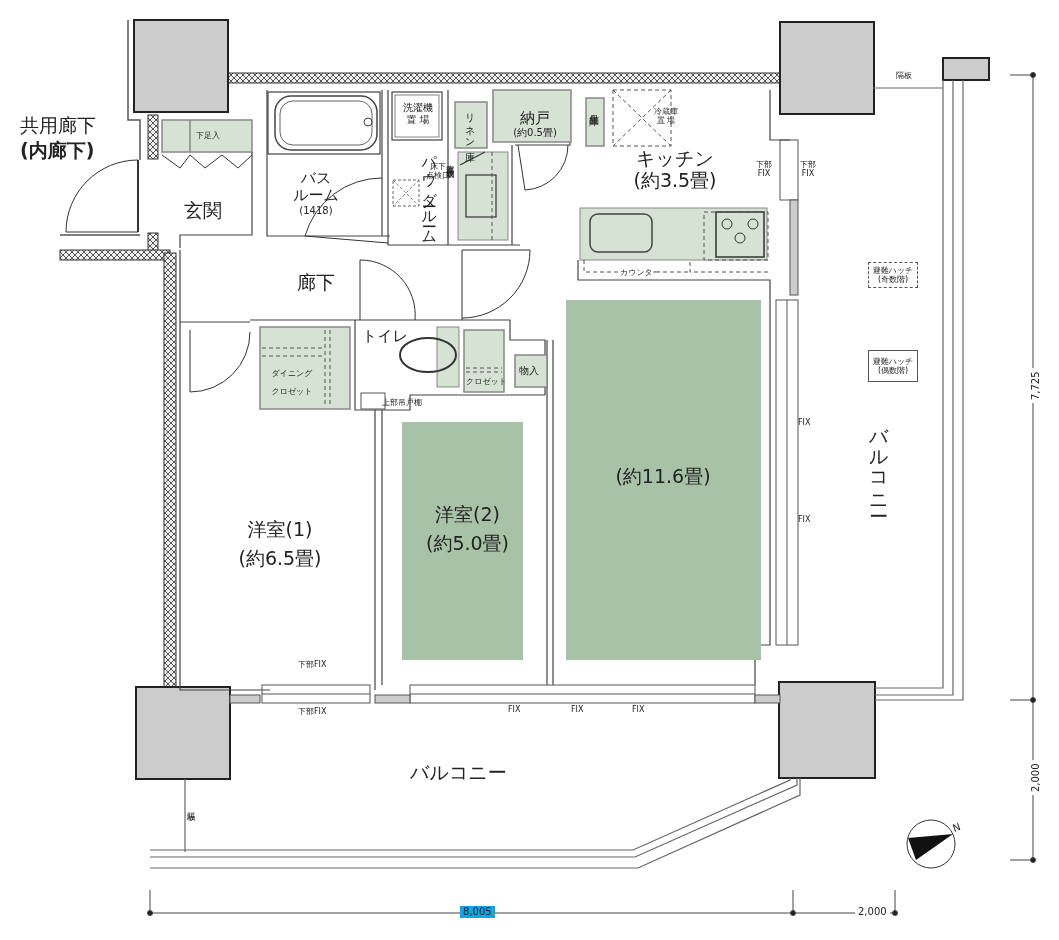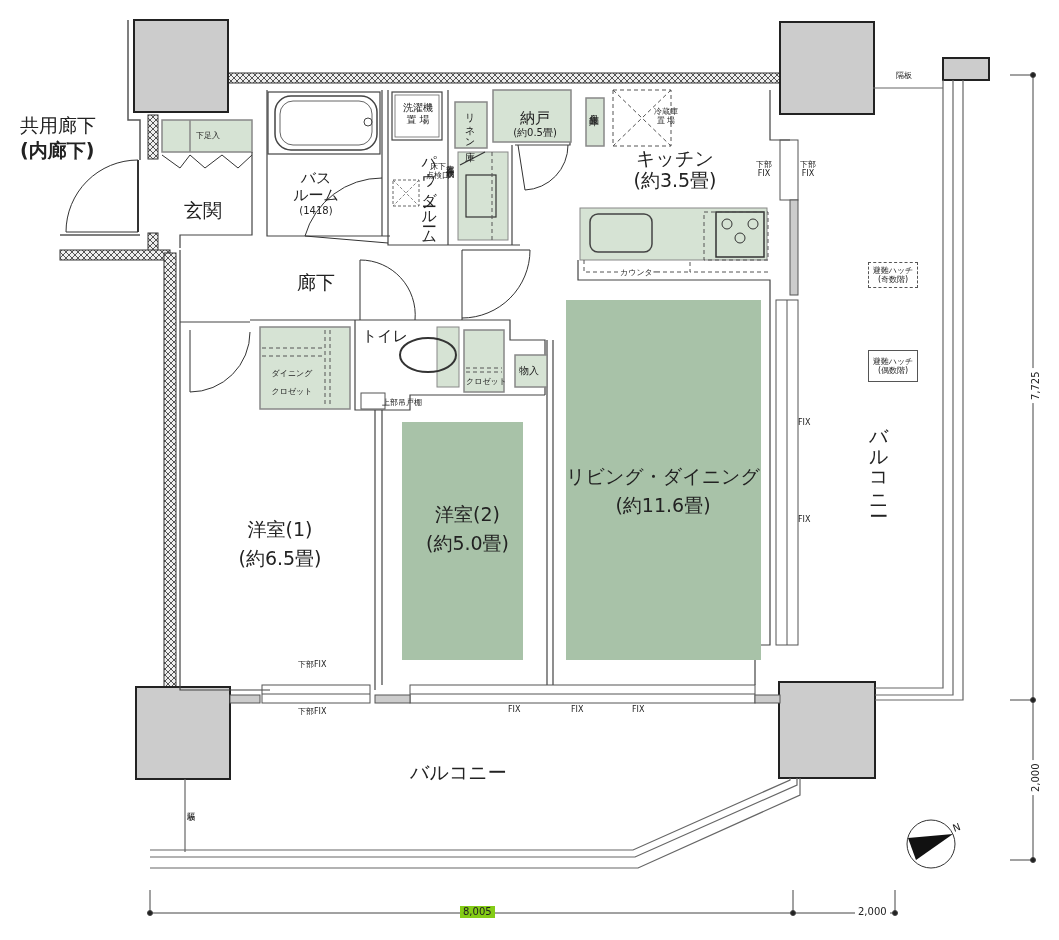--- a/index.html
+++ b/index.html
@@ -224,21 +224,20 @@
 
 <div class="lbl big center" style="left:225px;top:515px;width:110px;line-height:1.5;">
   <div>洋室(1)</div>
   <div>(約6.5畳)</div>
 </div>
 <div class="lbl big center" style="left:410px;top:500px;width:115px;line-height:1.5;">
   <div>洋室(2)</div>
   <div>(約5.0畳)</div>
 </div>
 <div class="lbl big center" style="left:558px;top:462px;width:210px;line-height:1.5;">
-  <div>リビング・ダイニング</div>
   <div>(約11.6畳)</div>
 </div>
 
 <div class="lbl big" style="left:410px;top:762px;">バルコニー</div>
 <div class="lbl big vert" style="left:868px;top:415px;">バルコニー</div>
 
 <div class="lbl xs center" style="left:868px;top:262px;width:48px;border:1px dashed #555;padding:3px 0;">
   <div>避難ハッチ</div>
   <div>(奇数階)</div>
 </div>
@@ -259,18 +258,18 @@
   <div>FIX</div>
 </div>
 <div class="lbl xs" style="left:798px;top:418px;">FIX</div>
 <div class="lbl xs" style="left:798px;top:515px;">FIX</div>
 <div class="lbl xs" style="left:298px;top:660px;">下部FIX</div>
 <div class="lbl xs" style="left:298px;top:707px;">下部FIX</div>
 <div class="lbl xs" style="left:508px;top:705px;">FIX</div>
 <div class="lbl xs" style="left:571px;top:705px;">FIX</div>
 <div class="lbl xs" style="left:632px;top:705px;">FIX</div>
 
-<div class="lbl sm" style="left:460px;top:906px;background:#84cc16;padding:0 3px;">8,005</div>
+<div class="lbl sm" style="left:460px;top:906px;background:#0ea5e9;padding:0 3px;">8,005</div>
 <div class="lbl sm" style="left:855px;top:906px;background:#fff;padding:0 3px;">2,000</div>
 <div class="lbl sm" style="left:1018px;top:380px;background:#fff;transform:rotate(-90deg);transform-origin:center;padding:0 3px;">7,725</div>
 <div class="lbl sm" style="left:1018px;top:772px;background:#fff;transform:rotate(-90deg);transform-origin:center;padding:0 3px;">2,000</div>
 
 <div class="lbl sm" style="left:953px;top:822px;transform:rotate(-20deg);">N</div>
 
 </body></html>

